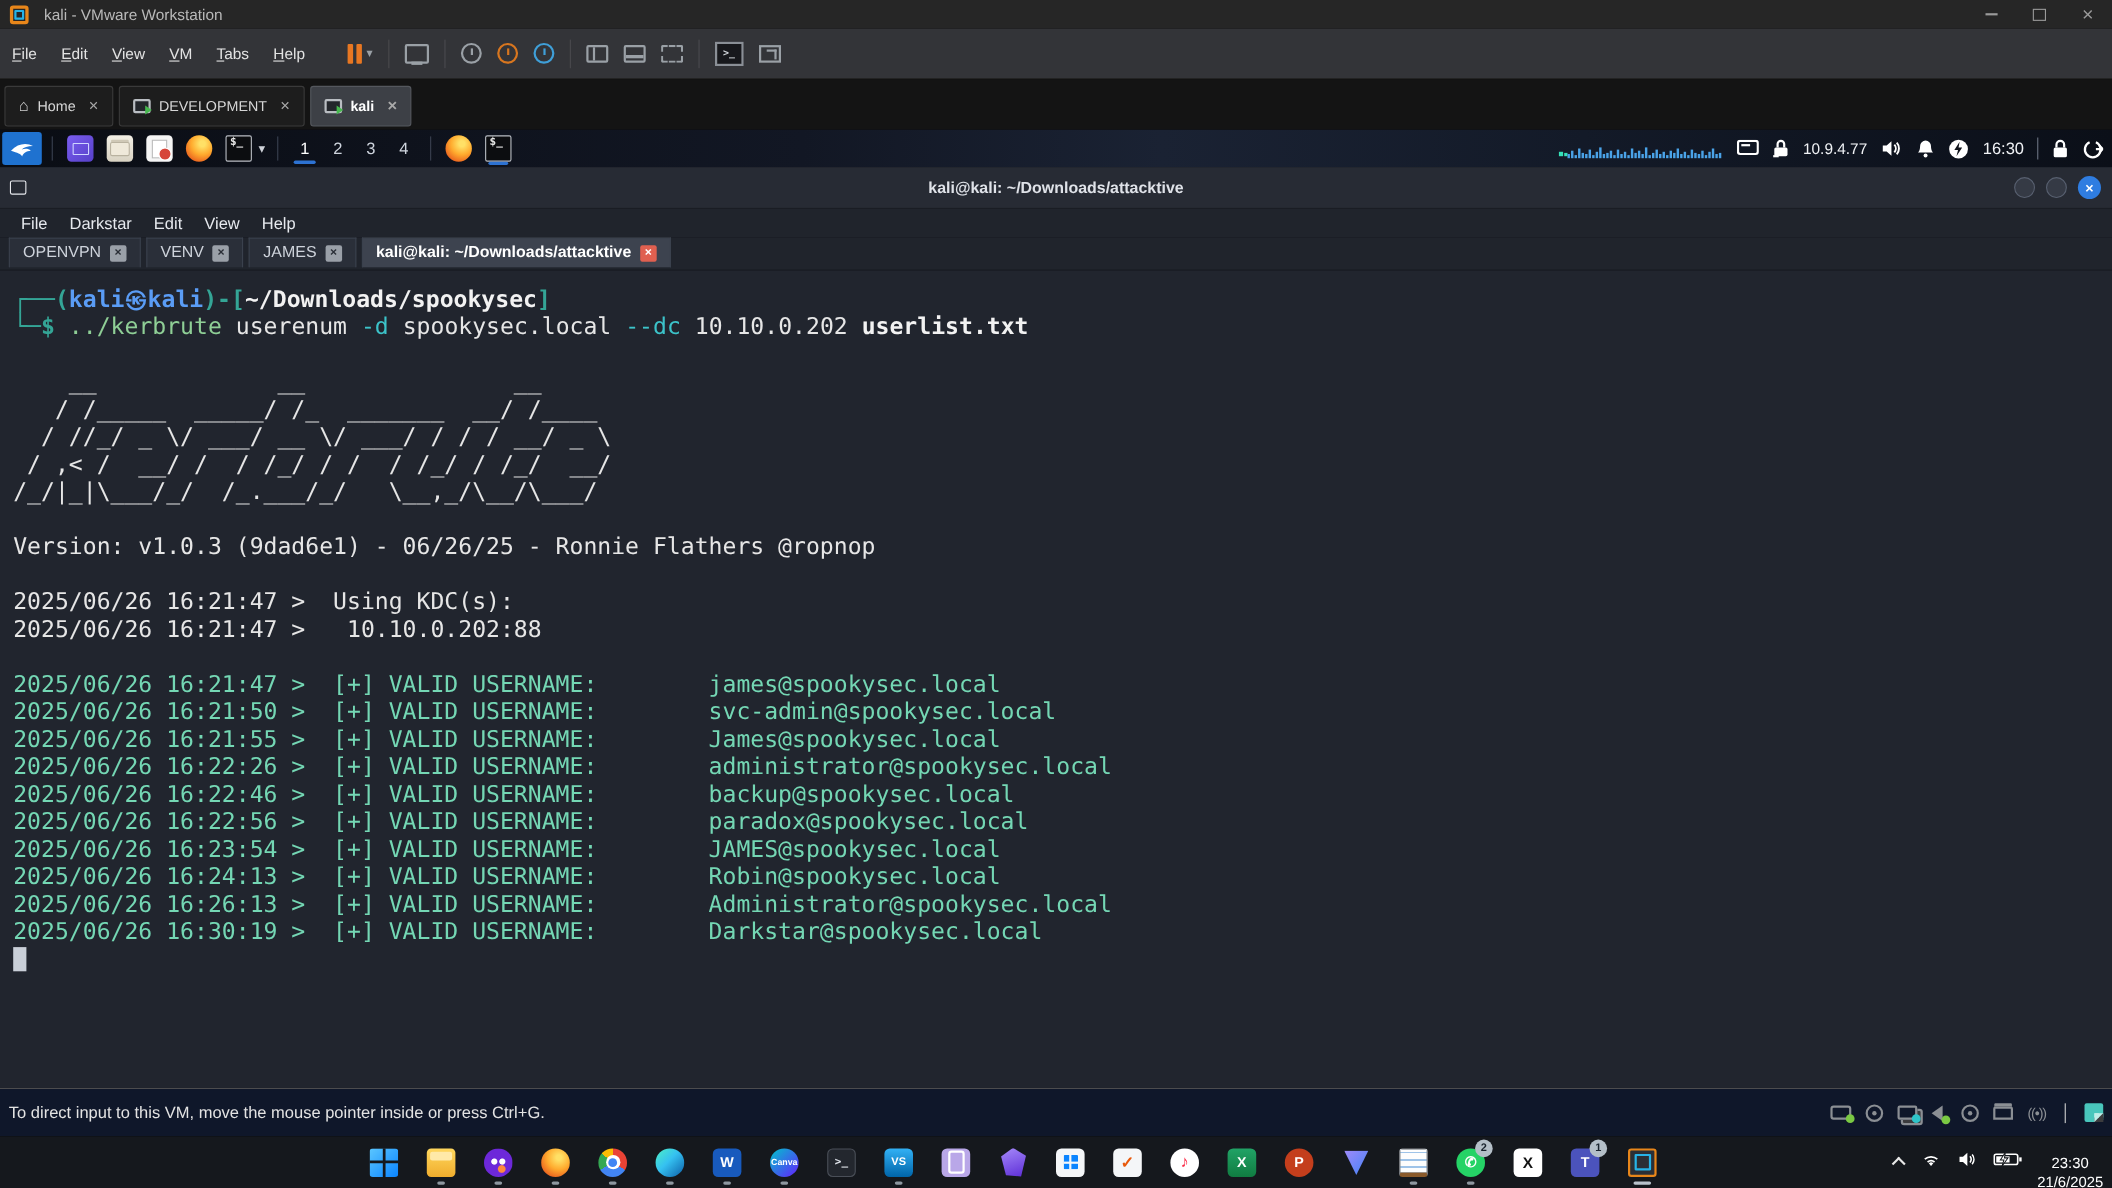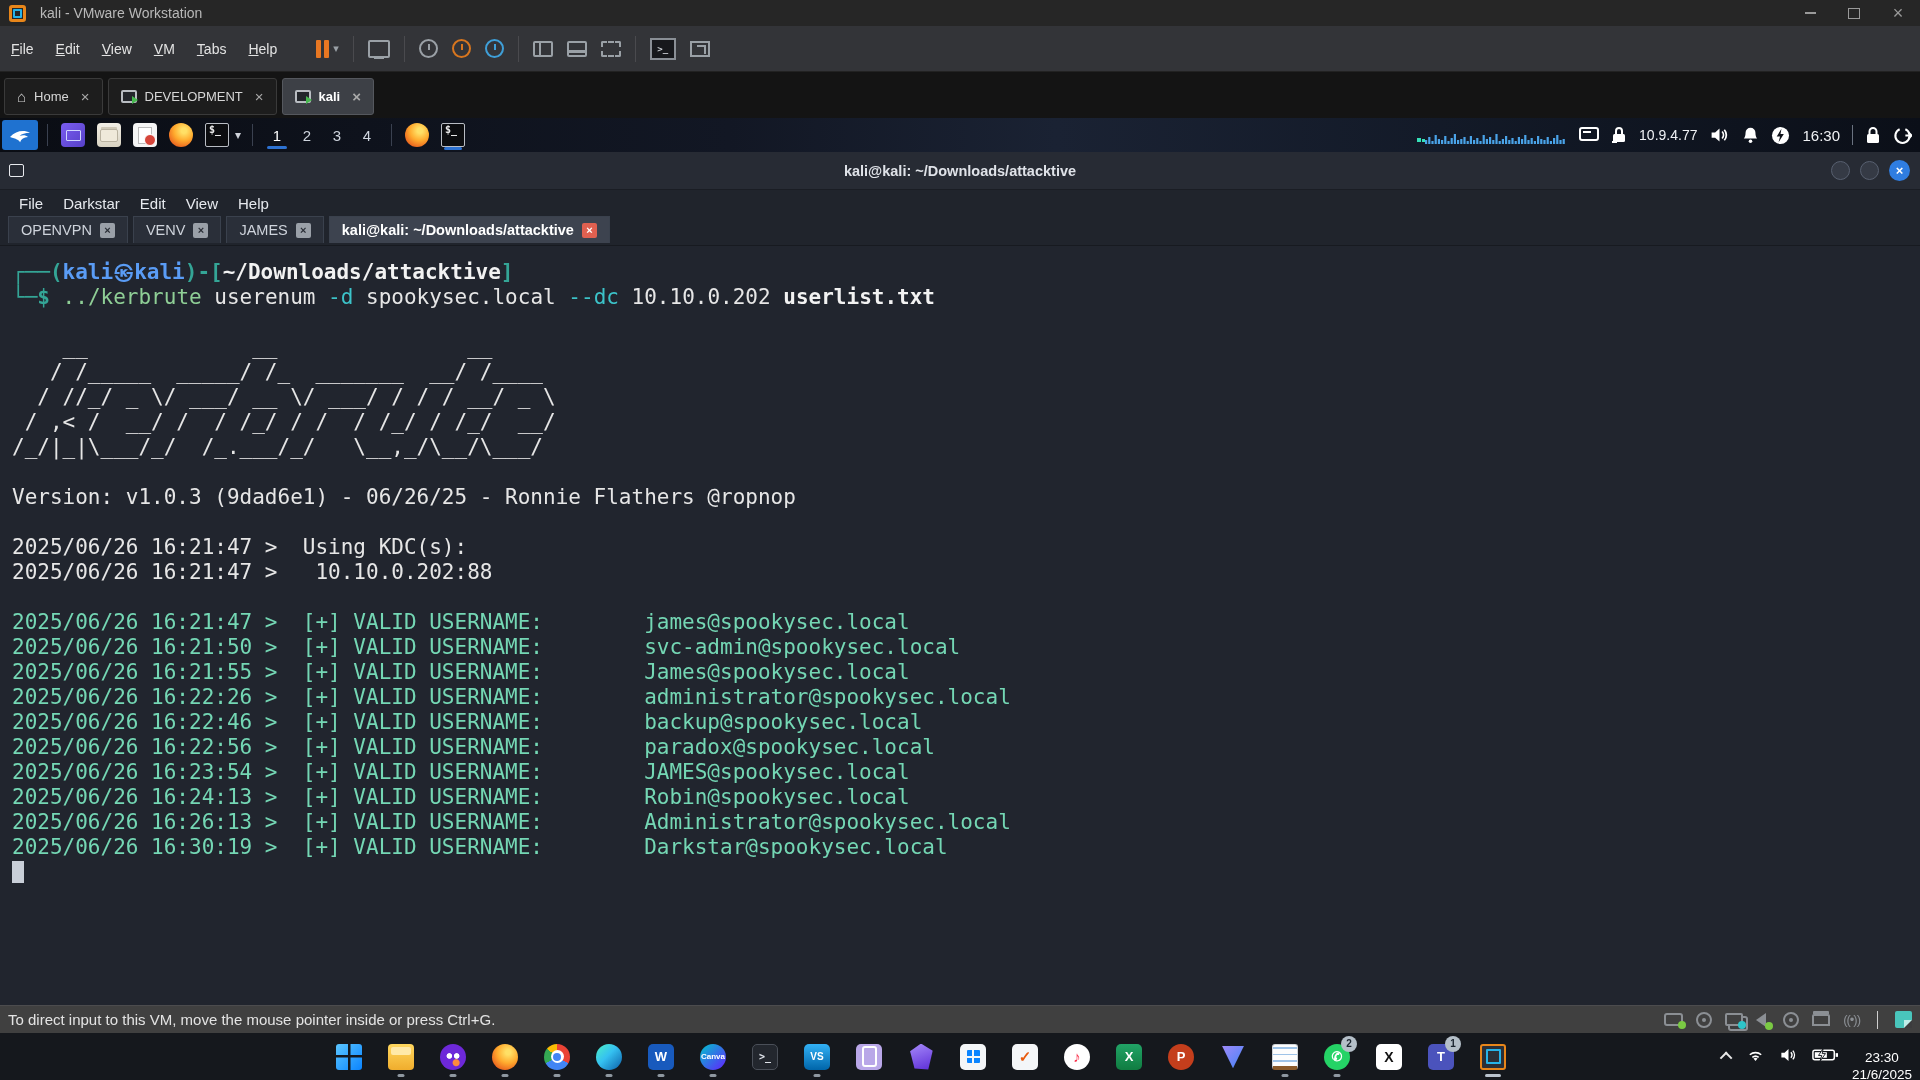--- a/index.html
+++ b/index.html
@@ -102,21 +102,21 @@
   .t-content pre{margin:0;padding:14px 0 0 12px;font-family:"DejaVu Sans Mono",monospace;font-size:21px;line-height:25px;color:#e6e6e6;}
   .pg{color:#34a596;font-weight:bold;}
   .pb{color:#5a9cf5;font-weight:bold;}
   .pw{color:#f2f2f2;font-weight:bold;}
   .pc{color:#8fcf96;}
   .pcy{color:#3cc3c9;}
   .res{color:#74d7b4;}
   .cursor{display:inline-block;width:12px;height:22px;background:#c9cfd8;vertical-align:-4px;}
 
   
-  .vm-statusbar{height:28px;flex:0 0 auto;background:#404040;border-top:1px solid #4c4c4e;display:flex;align-items:center;color:#e3e3e3;font-size:15px;padding:0 8px;}
+  .vm-statusbar{height:44px;flex:0 0 auto;background:#0f172a;border-top:1px solid #4c4c4e;display:flex;align-items:center;color:#e3e3e3;font-size:15px;padding:0 8px;}
   .sb-msg{flex:1;}
   .sb-devs{display:flex;align-items:center;gap:13px;}
   .dev{position:relative;display:flex;align-items:center;justify-content:center;}
   .dev .dvdot{position:absolute;right:-3px;bottom:-3px;width:8px;height:8px;border-radius:50%;}
   .dv-green{background:#7ac943;} .dv-cyan{background:#2ec4c9;}
   .d-disk{width:19px;height:13px;border:2px solid #8b8f94;border-radius:3px;}
   .d-cd{width:16px;height:16px;border:2px solid #8b8f94;border-radius:50%;position:relative;}
   .d-cd::after{content:"";position:absolute;left:4px;top:4px;width:4px;height:4px;border-radius:50%;background:#8b8f94;}
   .d-net{width:18px;height:13px;border:2px solid #8b8f94;border-radius:2px;box-shadow:4px 4px 0 -1px #3c3c3e,4px 4px 0 1px #8b8f94;}
   .d-snd{width:0;height:0;border-top:7px solid transparent;border-bottom:7px solid transparent;border-right:10px solid #8b8f94;position:relative;margin-right:4px;}
@@ -395,21 +395,21 @@
           <div class="ttab">
             <span>JAMES</span>
             <span class="tclosebox">×</span>
           </div>
           <div class="ttab active">
             <span>kali@kali: ~/Downloads/attacktive</span>
             <span class="tclosebox">×</span>
           </div>
         </div>
       <div class="t-content">
-        <pre id="term-pre"><span class="pg">┌──(</span><span class="pb">kali㉿kali</span><span class="pg">)-[</span><span class="pw">~/Downloads/attacktive</span><span class="pg">]</span>
+        <pre id="term-pre"><span class="pg">┌──(</span><span class="pb">kali㉿kali</span><span class="pg">)-[</span><span class="pw">~/Downloads/spookysec</span><span class="pg">]</span>
 <span class="pg">└─$</span> <span class="pc">../kerbrute</span> userenum <span class="pcy">-d</span> spookysec.local <span class="pcy">--dc</span> 10.10.0.202 <span class="pw">userlist.txt</span>
 
     __             __               __     
    / /_____  _____/ /_  _______  __/ /____ 
   / //_/ _ \/ ___/ __ \/ ___/ / / / __/ _ \
  / ,&lt; /  __/ /  / /_/ / /  / /_/ / /_/  __/
 /_/|_|\___/_/  /_.___/_/   \__,_/\__/\___/ 
 
 Version: v1.0.3 (9dad6e1) - 06/26/25 - Ronnie Flathers @ropnop
 

